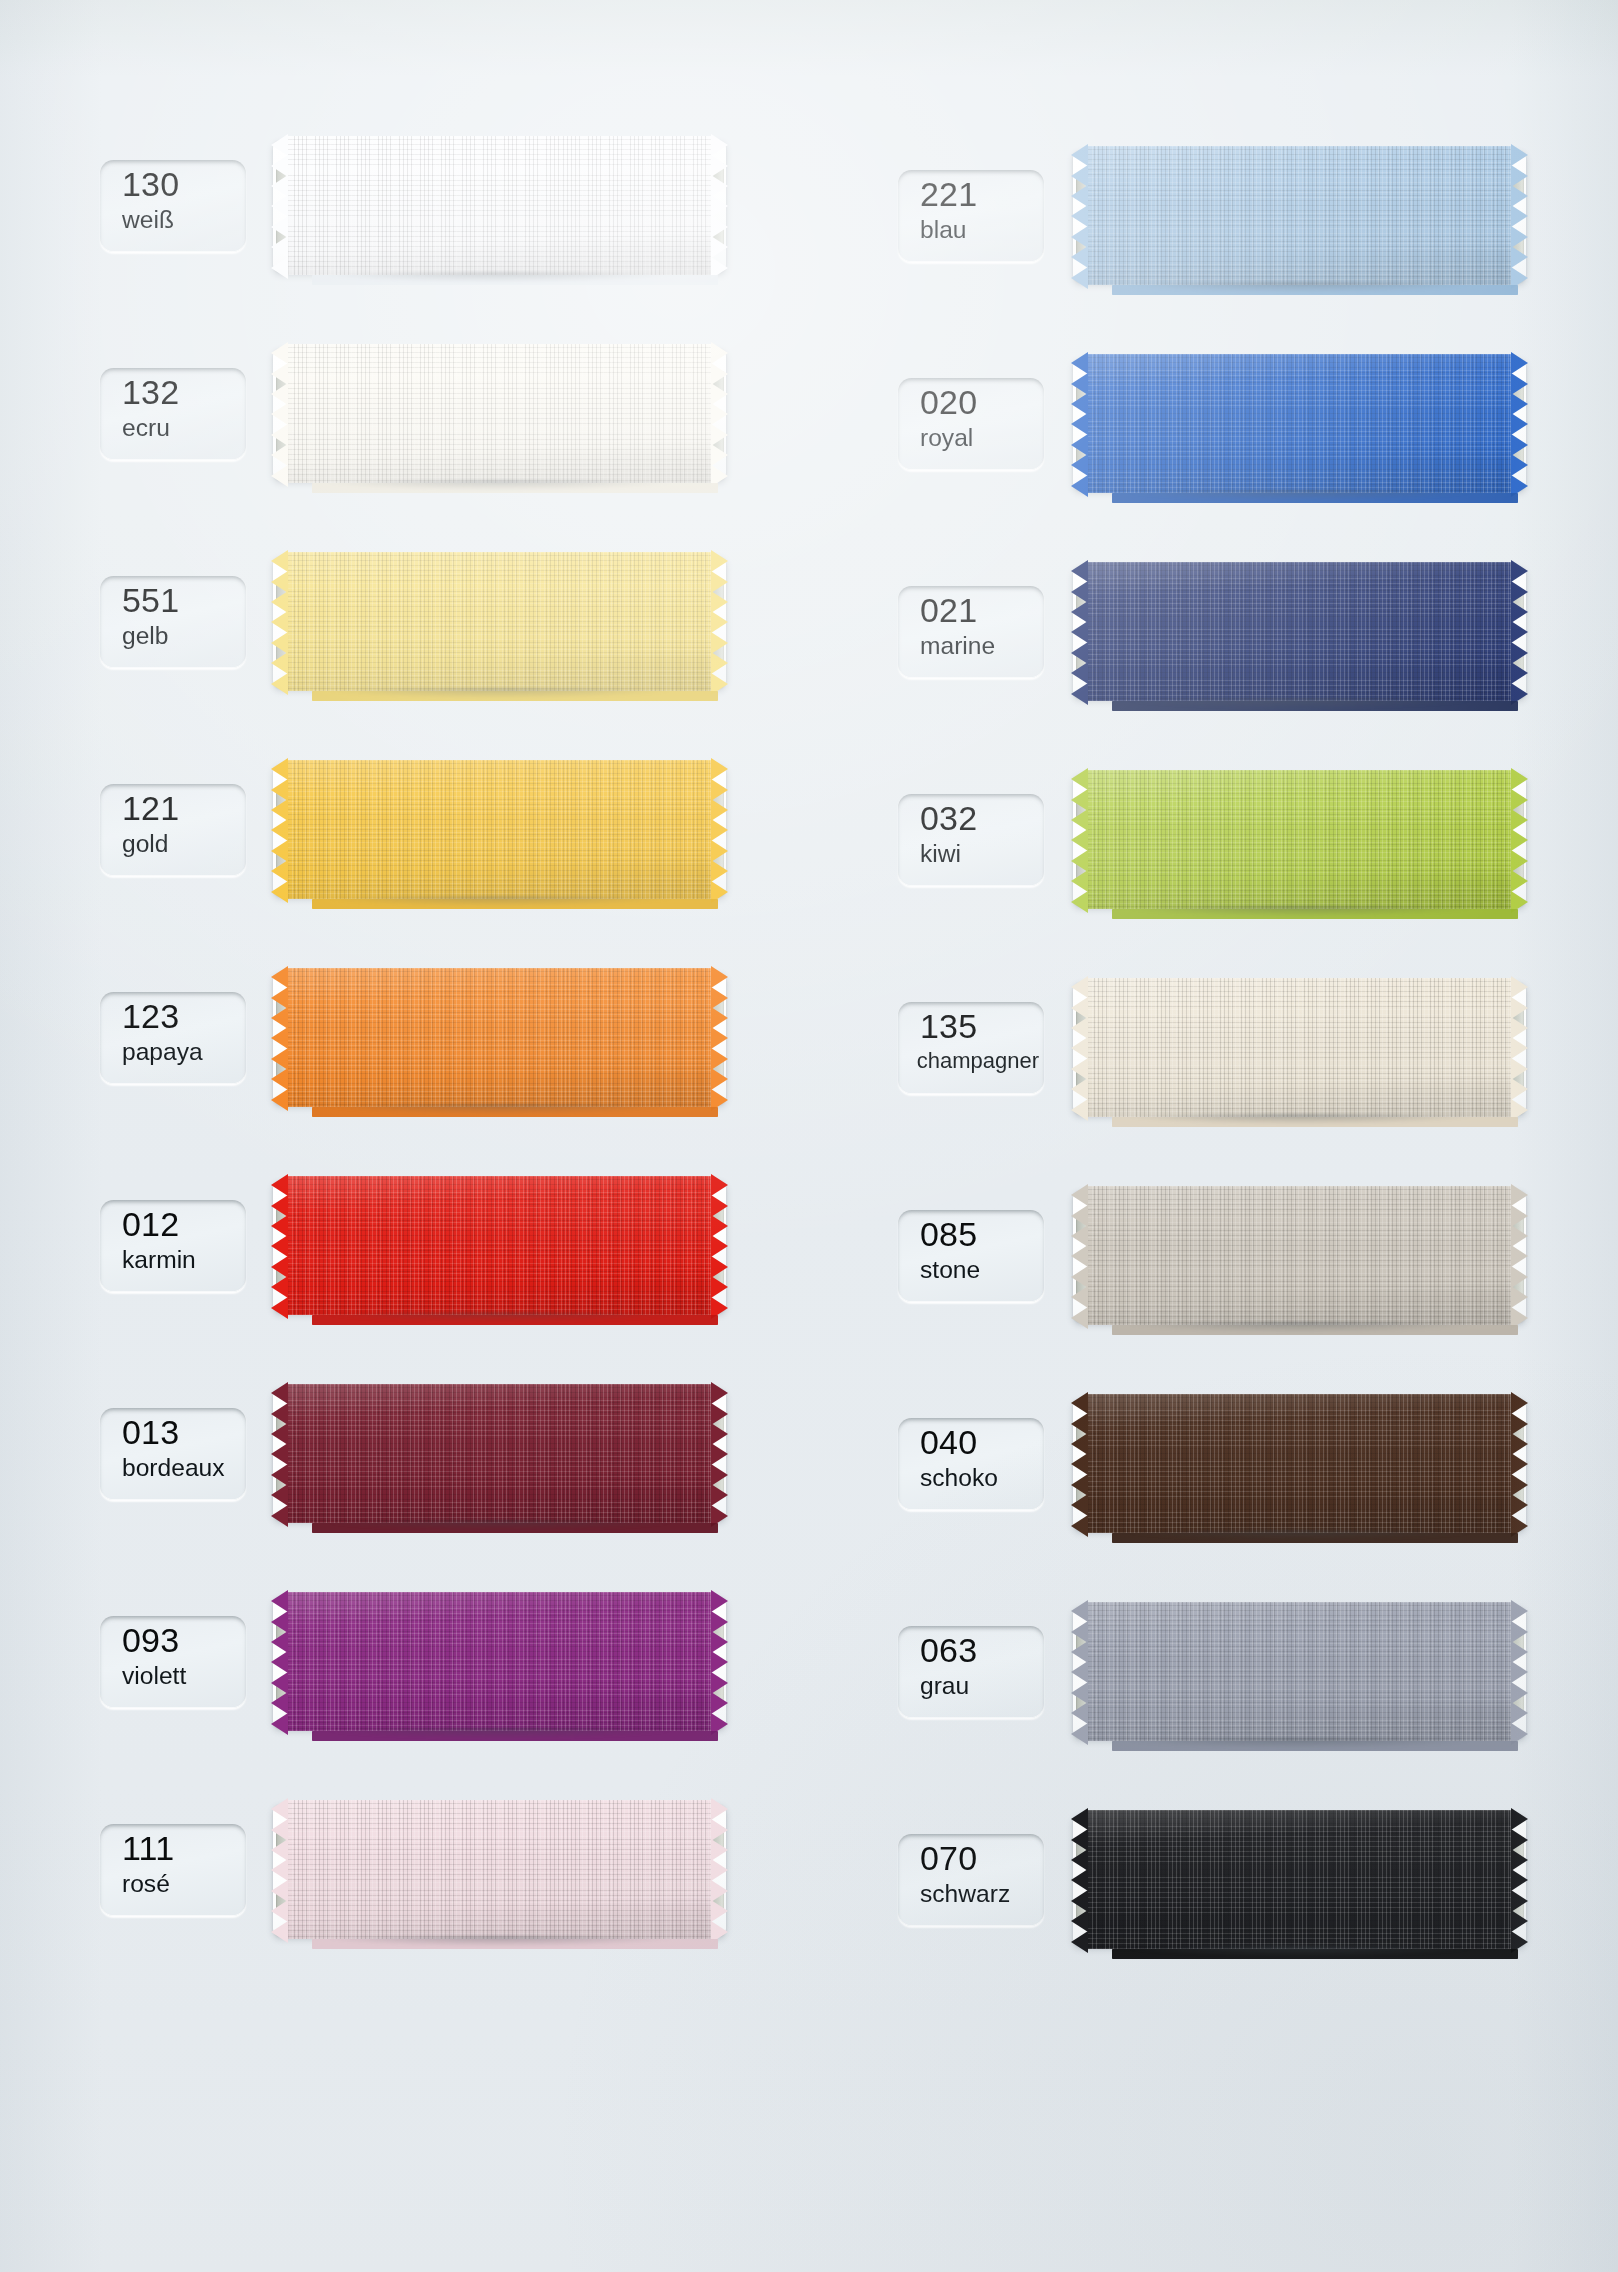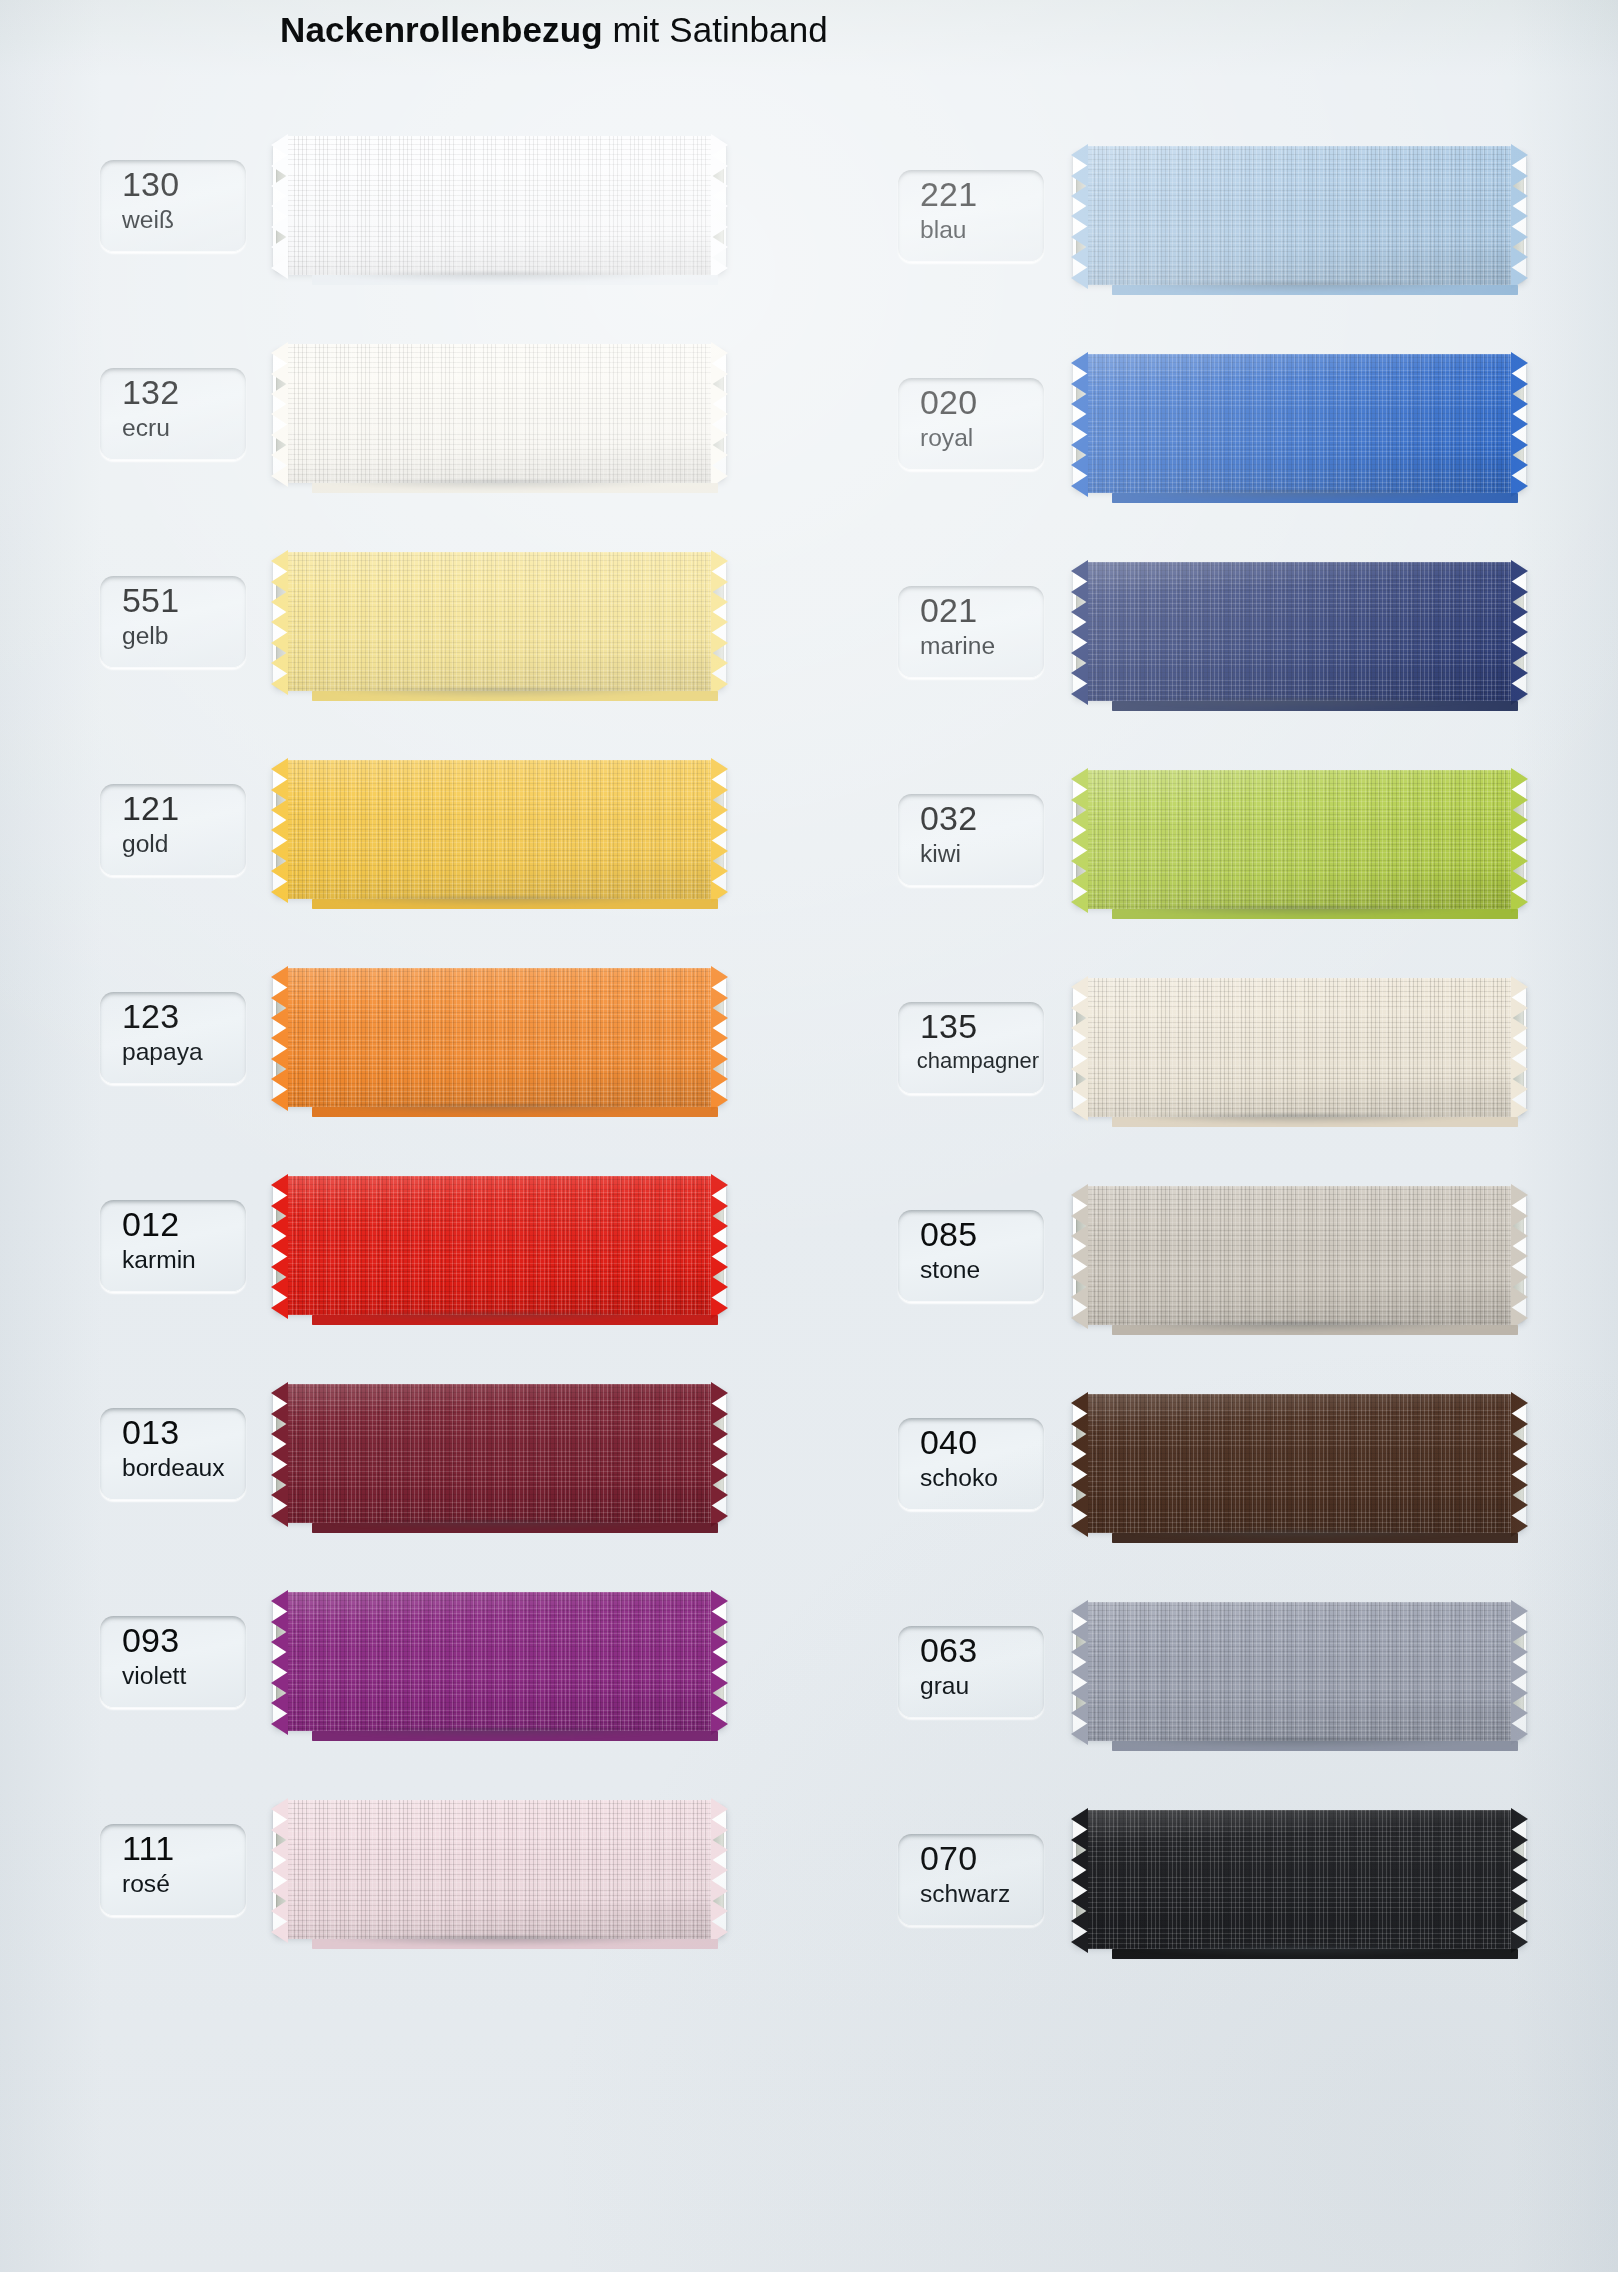--- a/index.html
+++ b/index.html
@@ -227,23 +227,20 @@
     border-radius: 0.8px;
     opacity: .95;
   }
 </style>
 </head>
 <body>
 
 <div id="card">
 
   <div id="heading">
-    <div class="head-line">
-      <span class="b">Nackenrollenbezug</span><span class="n"> mit Satinband</span>
-    </div>
   </div>
 
   <div class="column" id="col-left">
       <div class="swatch-row" style="top: 136px;">
         <div class="label-plate">
           <div class="label-code">130</div>
           <div class="label-name">weiß</div>
         </div>
         <div class="holder">
           <div class="notch nl n-top"></div>

